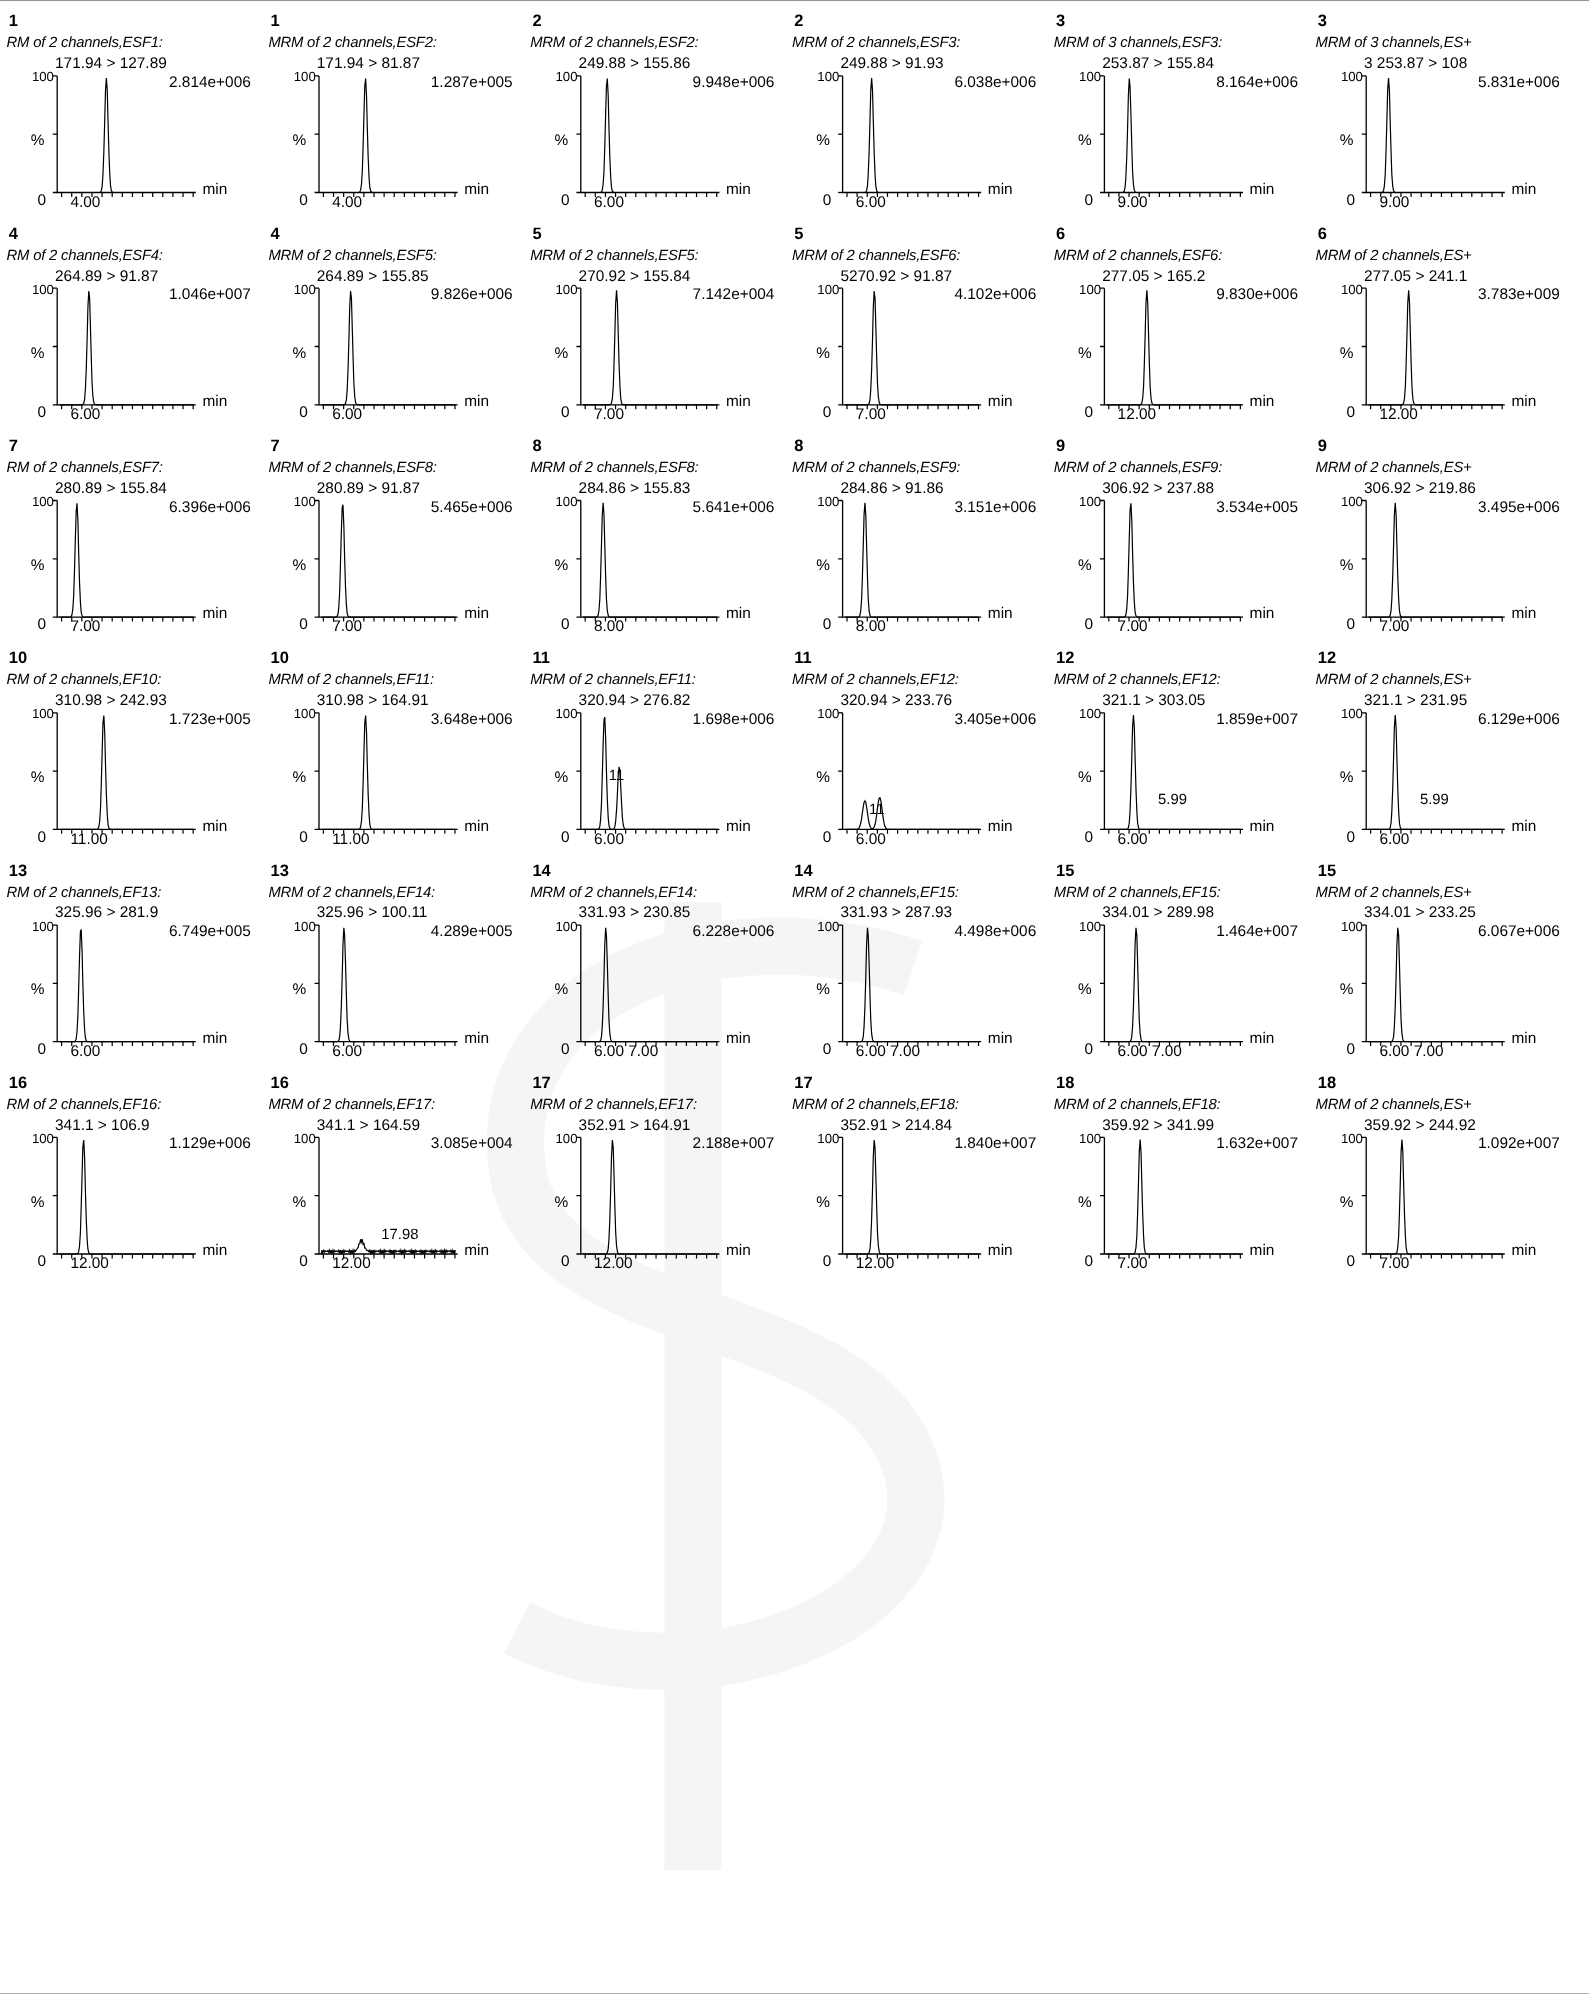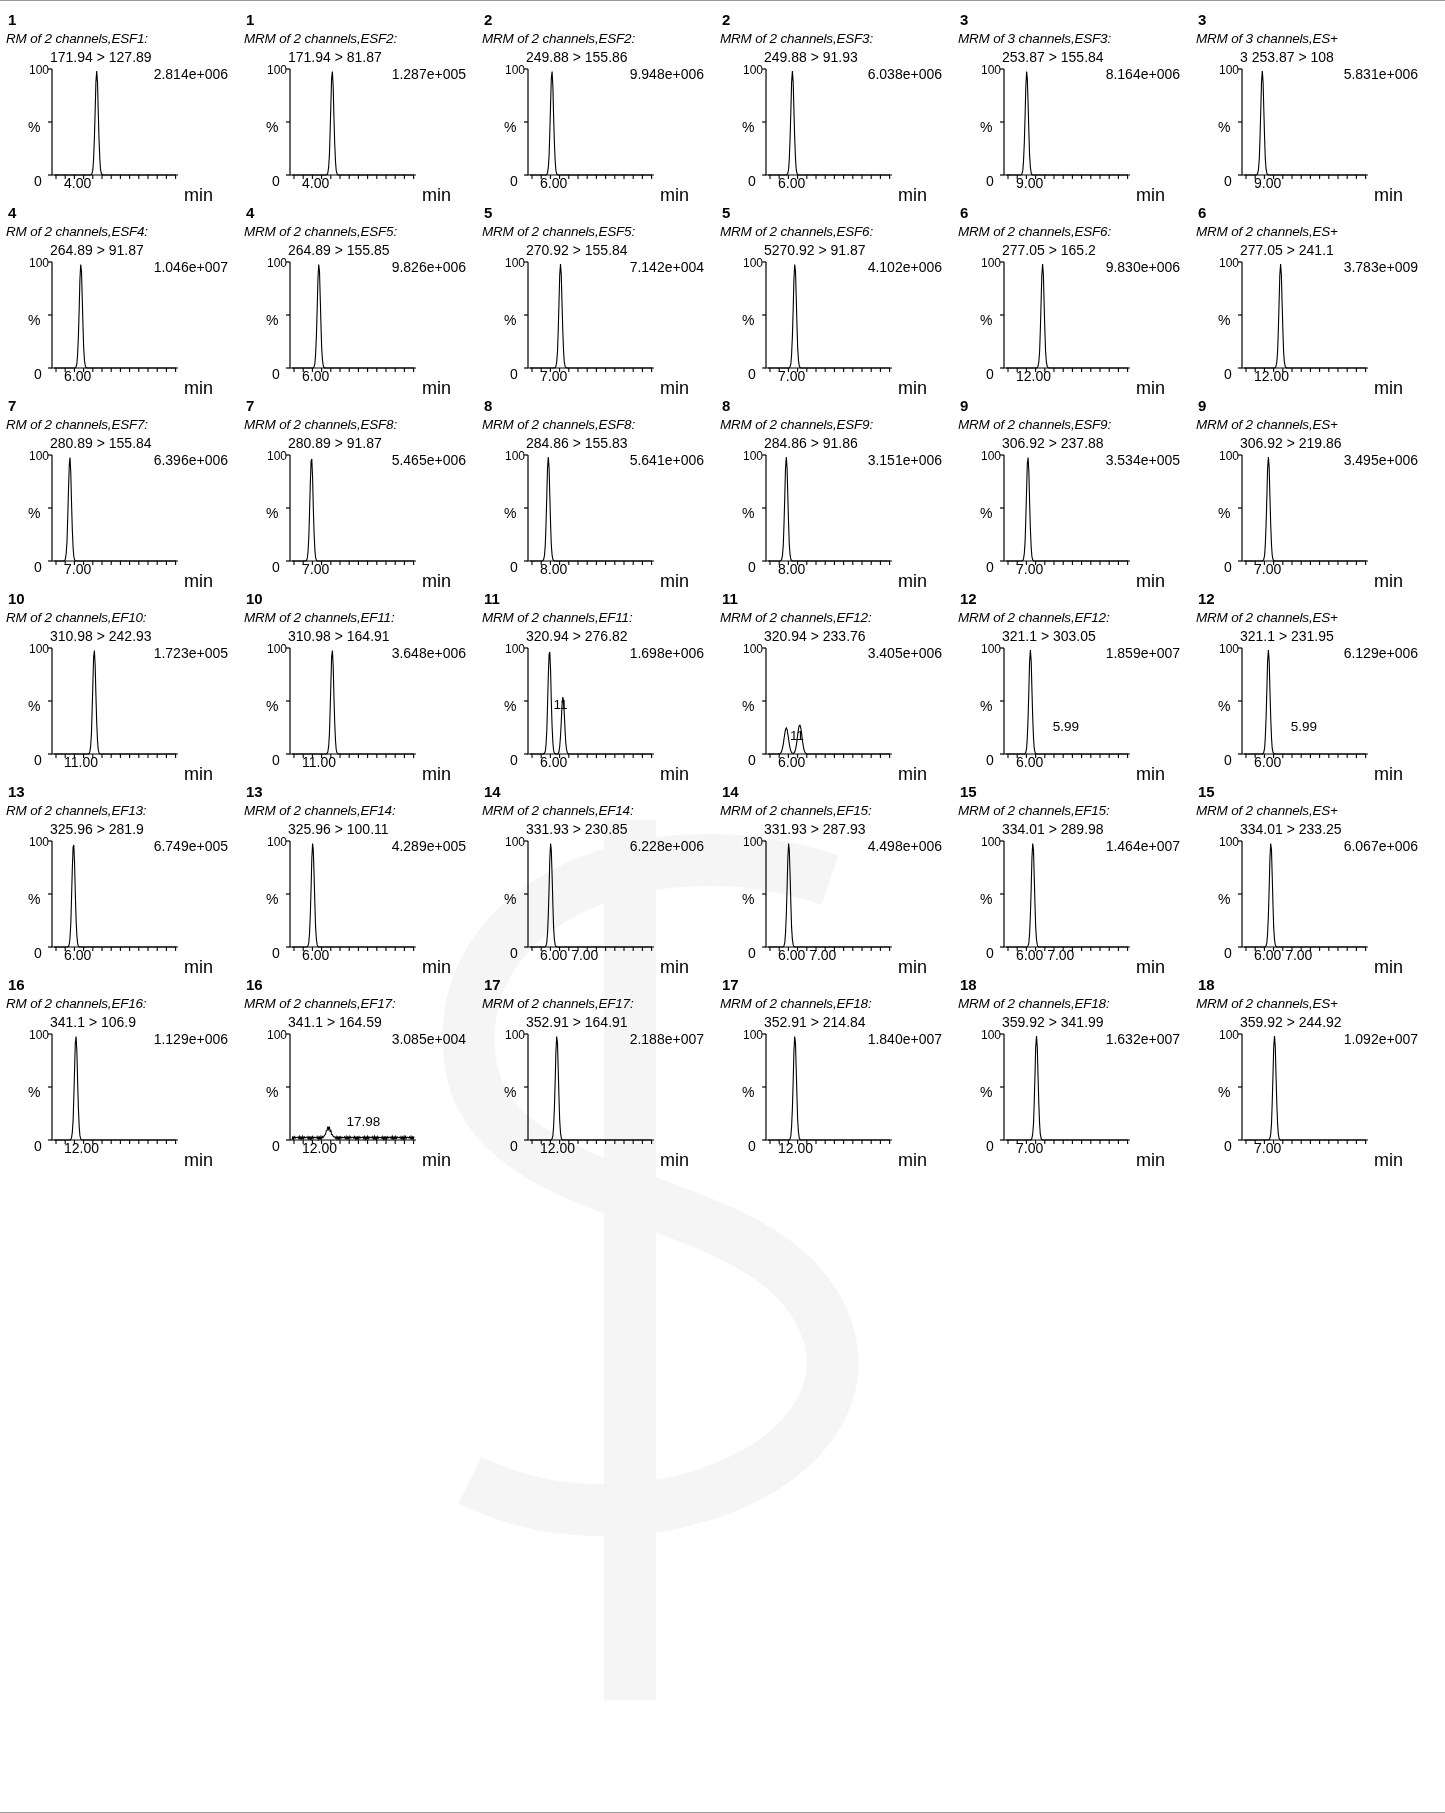--- a/index.html
+++ b/index.html
@@ -10,21 +10,21 @@
   .row{display:flex;width:1433px;height:auto;margin-bottom:6px;}
   .cell{width:238px;position:relative;}
   .idx{font-size:15px;font-weight:bold;height:20px;line-height:20px;padding-left:2px;}
   .hdr{font-size:13.5px;white-space:nowrap;height:17px;line-height:17px;letter-spacing:-0.2px;font-style:italic;}
   .panel{position:relative;height:150px;width:232px;}
   .transition{position:absolute;left:44px;top:2px;font-size:14px;white-space:nowrap;}
   .intens{position:absolute;right:10px;top:19px;font-size:14px;white-space:nowrap;}
   .label100{position:absolute;left:23px;top:16px;font-size:12px;}
   .labelpct{position:absolute;left:22px;top:72px;font-size:14px;}
   .label0{position:absolute;left:28px;top:126px;font-size:14px;}
-  .axismin{position:absolute;font-size:18px;margin-top:22px;}
+  .axismin{position:absolute;font-size:14px;}
   .tlabel{position:absolute;font-size:14px;white-space:nowrap;}
   .pk{position:absolute;font-size:13.5px;}
   svg.plot{position:absolute;left:40px;top:14px;}
   
   #frame{position:absolute;left:0;top:0;width:1445px;height:1813px;border-top:1px solid #9a9a9a;border-bottom:1px solid #9a9a9a;box-sizing:border-box;pointer-events:none;z-index:3;}
 </style>
 </head>
 <body>
 
 <div id="watermark">

